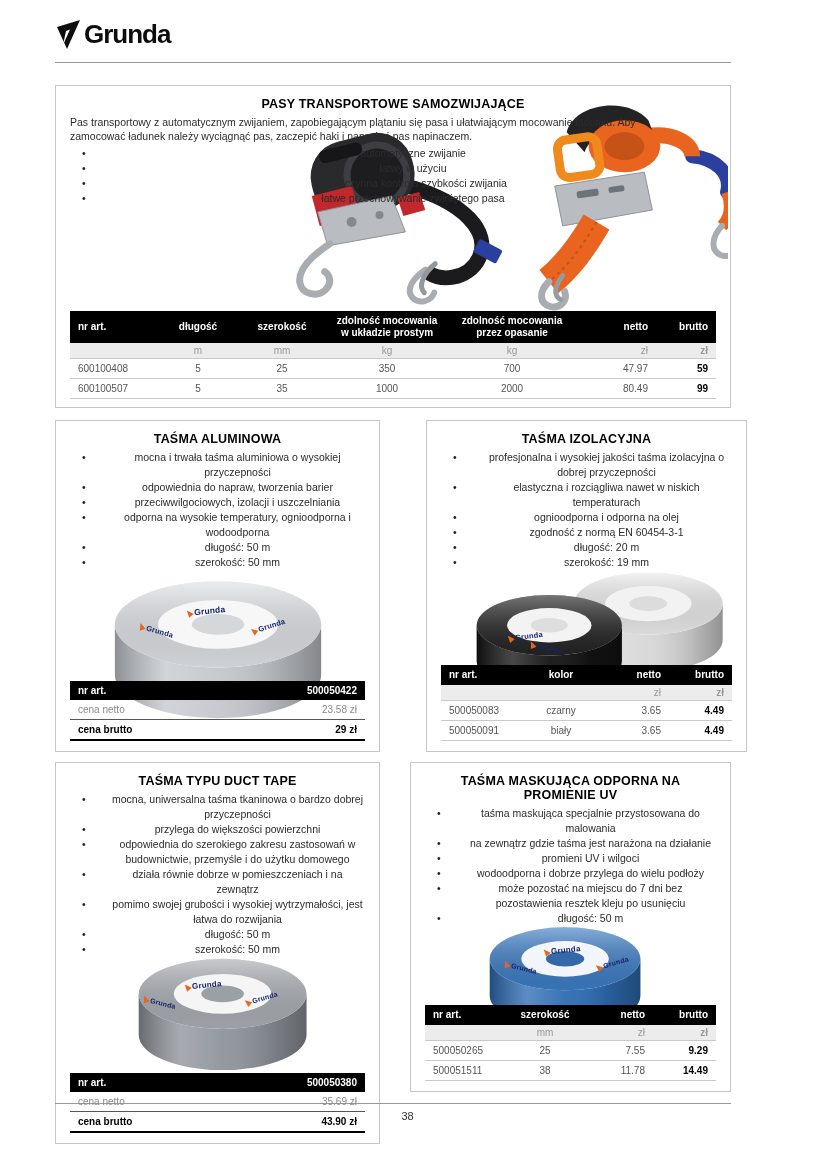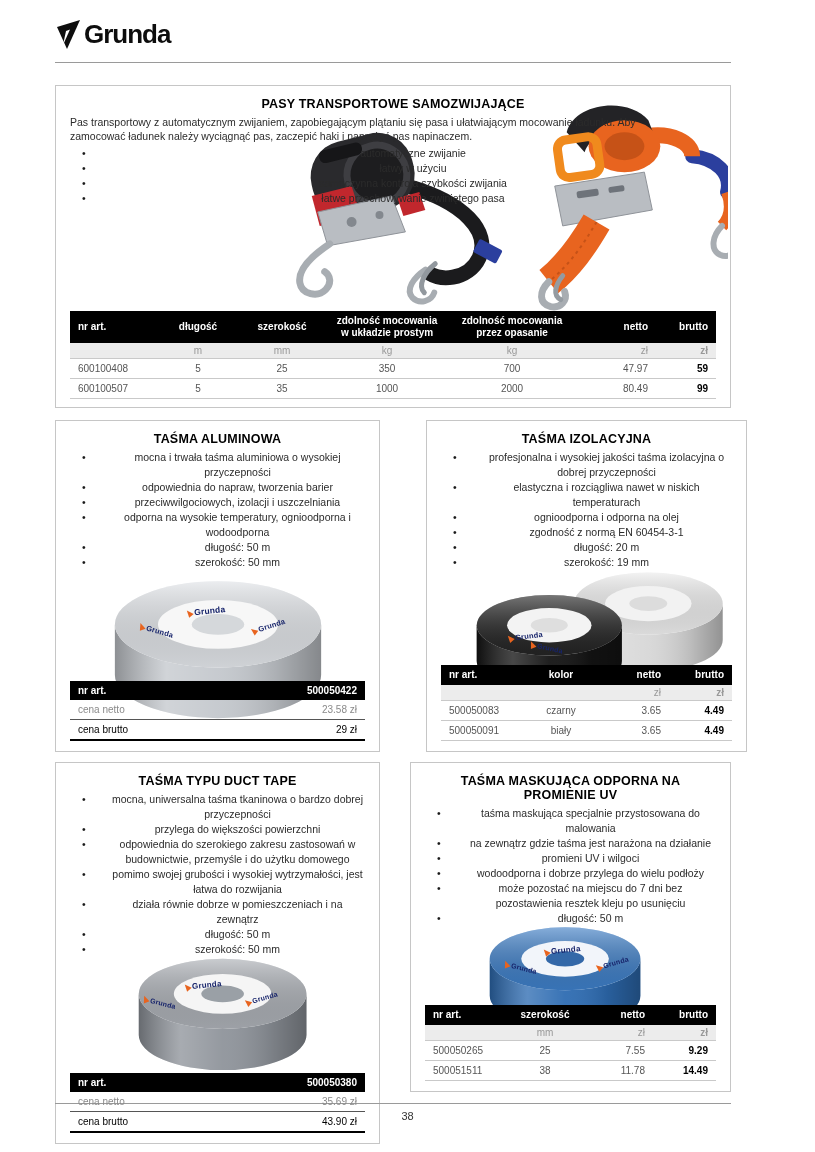--- a/index.html
+++ b/index.html
@@ -44,21 +44,21 @@
   td{padding:4px 8px;color:#555;border-bottom:1px solid #c9c9c9;}
   tr.units td{background:#ececec;color:#999;padding:2px 8px;}
   .al{text-align:left;}
   .ac{text-align:center;}
   .ar{text-align:right;}
   .bold-black{color:#000;font-weight:bold;}
 
   table.price td{border-bottom:none;}
   table.price tr.hdr td{background:#000;color:#fff;font-weight:bold;padding:4px 8px;}
   table.price tr.netto td{color:#8a8a8a;border-bottom:1px solid #555;padding:4px 8px;}
-  table.price tr.brutto td{color:#000;font-weight:normal;border-bottom:2px solid #000;padding:4px 8px;}
+  table.price tr.brutto td{color:#000;font-weight:bold;border-bottom:2px solid #000;padding:4px 8px;}
 
   .pagenum{position:absolute;top:1110px;left:0;width:100%;text-align:center;font-size:11px;color:#333;}
   .defs-hidden{position:absolute;width:0;height:0;overflow:hidden;}
 </style>
 </head>
 <body>
 
 <svg class="defs-hidden" aria-hidden="true">
   <defs>
     <linearGradient id="cylshade" x1="0" y1="0" x2="1" y2="0">
@@ -312,22 +312,22 @@
     </table>
   </div>
 </section>
 
 <section class="box" id="box-duct">
   <h2>TAŚMA TYPU DUCT TAPE</h2>
   <ul class="bullets">
     <li>mocna, uniwersalna taśma tkaninowa o bardzo dobrej przyczepności</li>
     <li>przylega do większości powierzchni</li>
     <li>odpowiednia do szerokiego zakresu zastosowań w budownictwie, przemyśle i do użytku domowego</li>
+    <li>działa równie dobrze w pomieszczeniach i na zewnątrz</li>
     <li>pomimo swojej grubości i wysokiej wytrzymałości, jest łatwa do rozwijania</li>
-    <li>działa równie dobrze w pomieszczeniach i na zewnątrz</li>
     <li>długość: 50 m</li>
     <li>szerokość: 50 mm</li>
   </ul>
   <div class="roll-figure">
     <span class="roll-wrap">
       <svg width="260" height="122" viewBox="0 0 280 132" style="--side:#8f949b;--top:#a9adb3;--label:#f5f5f5;--hole:#9aa0a6;">
         <use href="#roll" transform="translate(5,-8)"></use>
       </svg>
       <span class="roll-label" style="left:96px;top:24px;transform:rotate(-6deg);font-size:8px;">
           <i class="flag"></i>

